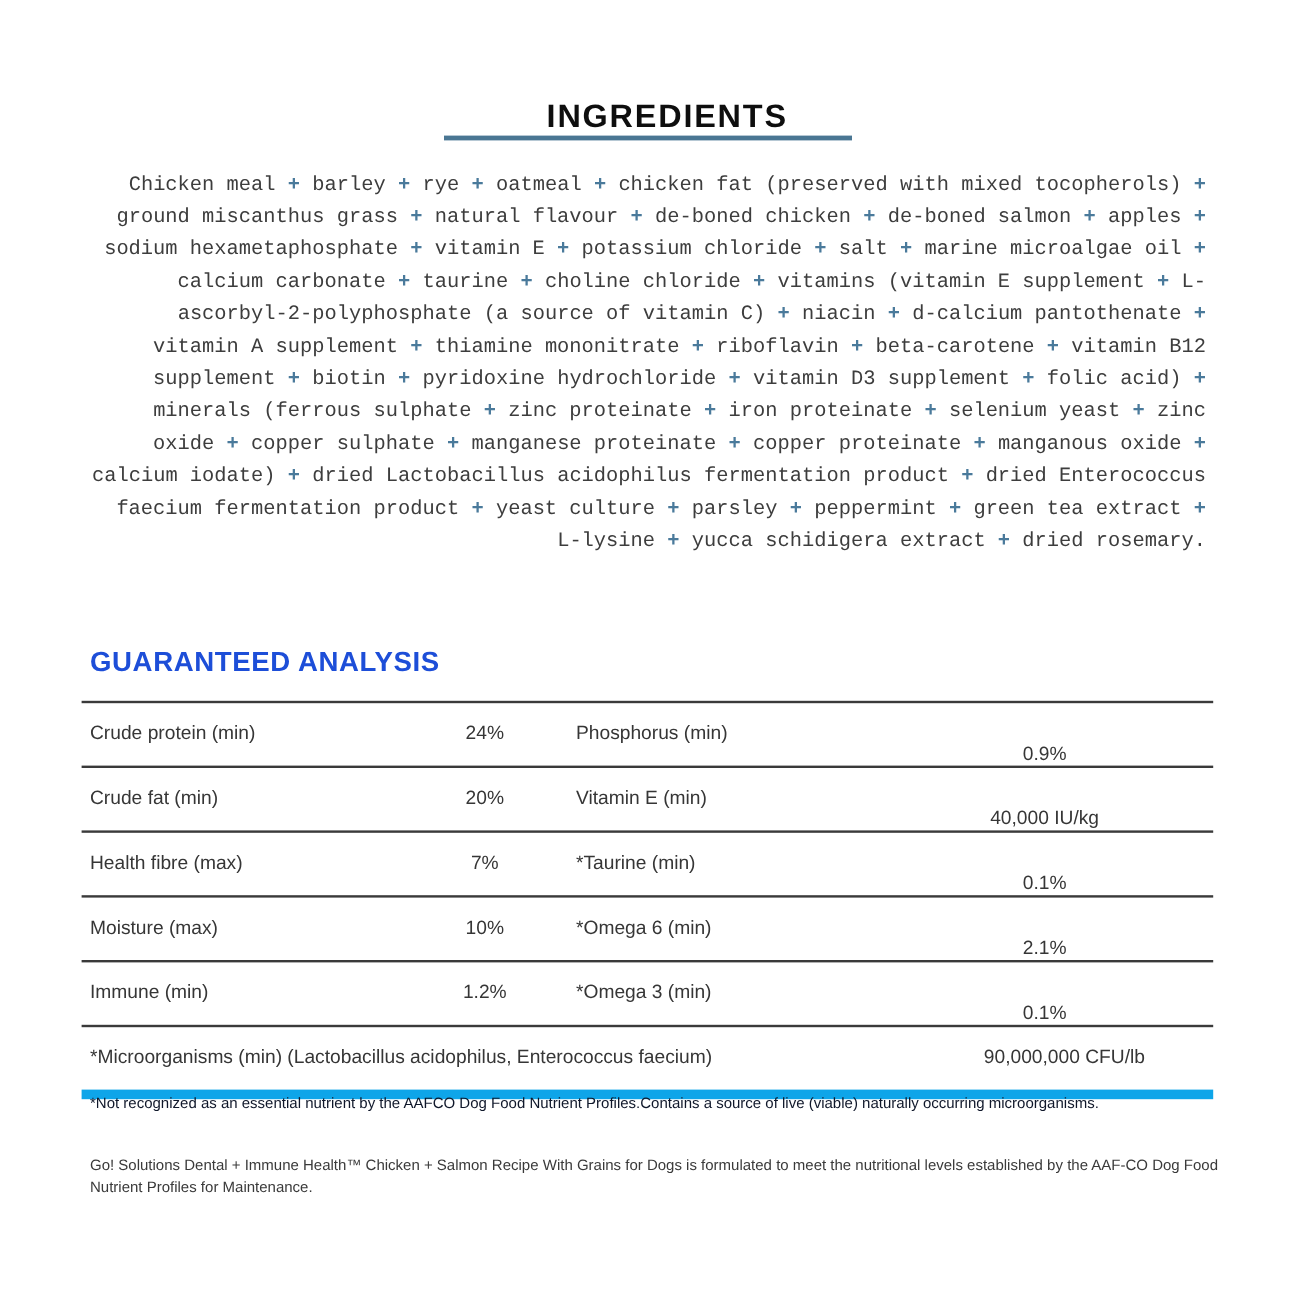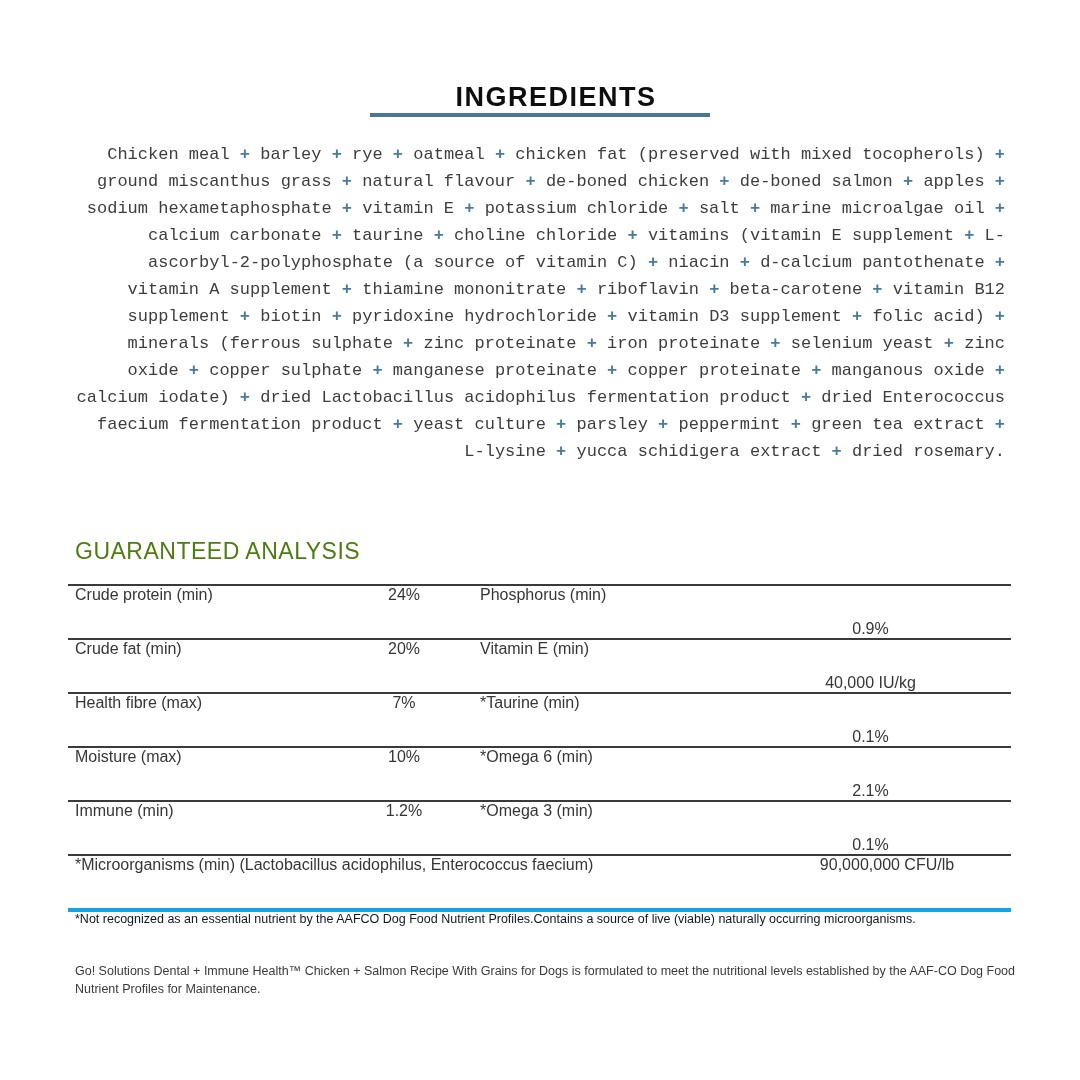--- a/index.html
+++ b/index.html
@@ -14,29 +14,29 @@
   .ing-underline{
     position:absolute;top:113px;left:370px;width:340px;height:4px;background:#4a7693;
   }
   .ing-para{
     position:absolute;top:141px;left:75px;width:930px;margin:0;
     font-size:17px;line-height:27px;text-align:right;color:#3d3d3d;font-family:Liberation Mono, monospace;
   }
   .ing-para .plus{color:#4a7a9b;font-weight:bold;}
   .ga-title{
     position:absolute;top:538px;left:75px;margin:0;
-    font-size:23px;font-weight:normal;color:#4d7c0f;letter-spacing:.5px;
+    font-size:23px;font-weight:bold;color:#1d4ed8;letter-spacing:.5px;
   }
   .ga-table{
     position:absolute;top:584px;left:68px;width:943px;font-size:16px;color:#363636;
   }
   .t-row{
-    display:flex;align-items:flex-start;height:52px;border-top:2px solid #3a3a3a;
+    display:flex;align-items:center;height:52px;border-top:2px solid #3a3a3a;
   }
-  .t-row.last{border-bottom:4px solid #0ea5e9;gap:19px;}
+  .t-row.last{border-bottom:8px solid #0ea5e9;gap:19px;}
   .c1{width:286px;padding-left:7px;box-sizing:border-box;}
   .c2{width:100px;text-align:center;}
   .c3{width:250px;margin-left:26px;}
   .c4{flex:1;text-align:center;margin-top:34px;}
   .full-label{flex:1;padding-left:7px;box-sizing:border-box;}
   .full-value{width:248px;text-align:center;}
   .footnote1{
     position:absolute;top:912px;left:75px;margin:0;font-size:12.5px;color:#0f172a;
     white-space:nowrap;letter-spacing:0px;
   }

